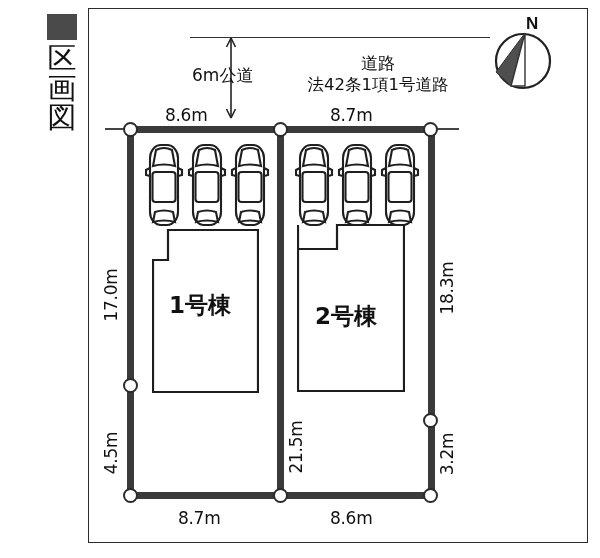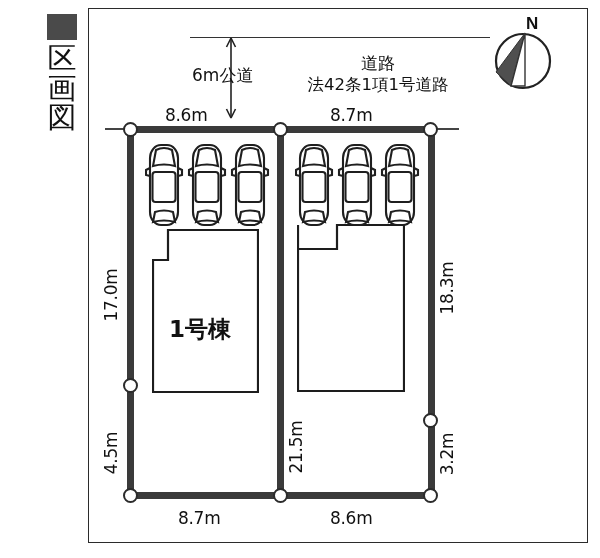--- a/index.html
+++ b/index.html
@@ -262,25 +262,26 @@
     <div class="node" style="left:-4px;  top:362px;"></div>
     <div class="node" style="left:146px; top:362px;"></div>
     <div class="node" style="left:296px; top:362px;"></div>
 
     <div class="node" style="left:-4px;  top:252px;"></div>
     <div class="node" style="left:296px; top:287px;"></div>
 
     <svg class="building" style="left:25px; top:103px; width:107px; height:164px; border:none; background:none;" viewBox="0 0 107 164" preserveAspectRatio="none">
       <path d="M16,1 L106,1 L106,163 L1,163 L1,31 L16,31 Z" fill="#ffffff" stroke="#1d1d1d" stroke-width="2.2" stroke-linejoin="miter"></path>
     </svg>
-    <div class="bldg-label" style="left:42px; top:188px;">1号棟</div>
+    <div class="bldg-label" style="left:42px; top:164px;">1号棟</div>
 
     <svg class="building" style="left:170px; top:98px; width:108px; height:168px; border:none; background:none;" viewBox="0 0 108 168" preserveAspectRatio="none">
       <path d="M1,1 L1,25 L40,25 L40,1 L107,1 L107,167 L1,167 Z" fill="#ffffff" stroke="#1d1d1d" stroke-width="2.2" stroke-linejoin="miter"></path>
     </svg>
+    <div class="bldg-label" style="left:188px; top:175px;">2号棟</div>
 
     <svg class="cars" style="left:18px; top:16px; width:125px; height:86px;" viewBox="0 0 125 86">
       <g fill="none" stroke="#1f1f1f" stroke-width="2.1">
         <g transform="translate(2,2)">
           <rect x="3" y="1" width="28" height="80" rx="11" ry="13"></rect>
           <path d="M9,6 q8,-4 16,0 l3,16 q-11,-3 -22,0 Z"></path>
           <rect x="5.5" y="28" width="23" height="30" rx="3"></rect>
           <path d="M8,68 q9,-3 18,0 l2,10 q-11,-3 -22,0 Z"></path>
           <path d="M3,24 l-4,2 v5 l4,1 M31,24 l4,2 v5 l-4,1"></path>
         </g>

